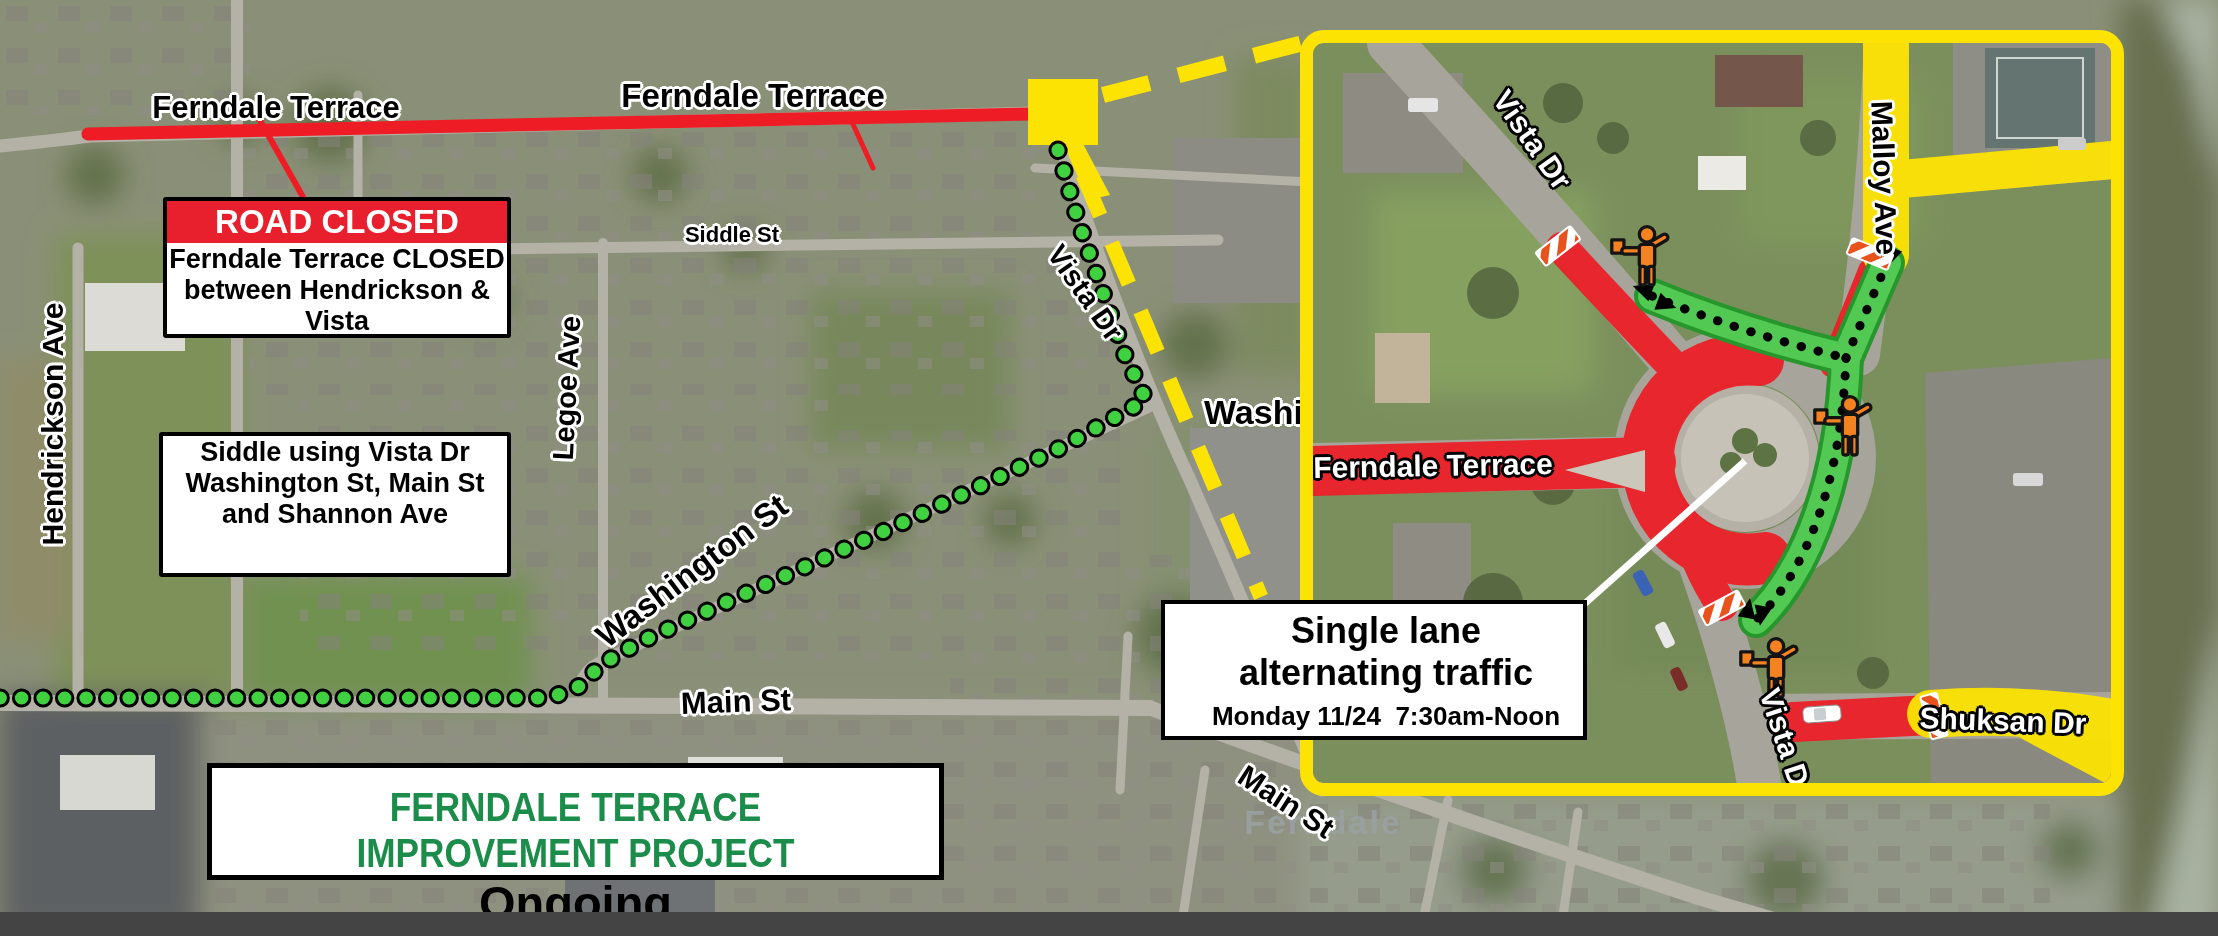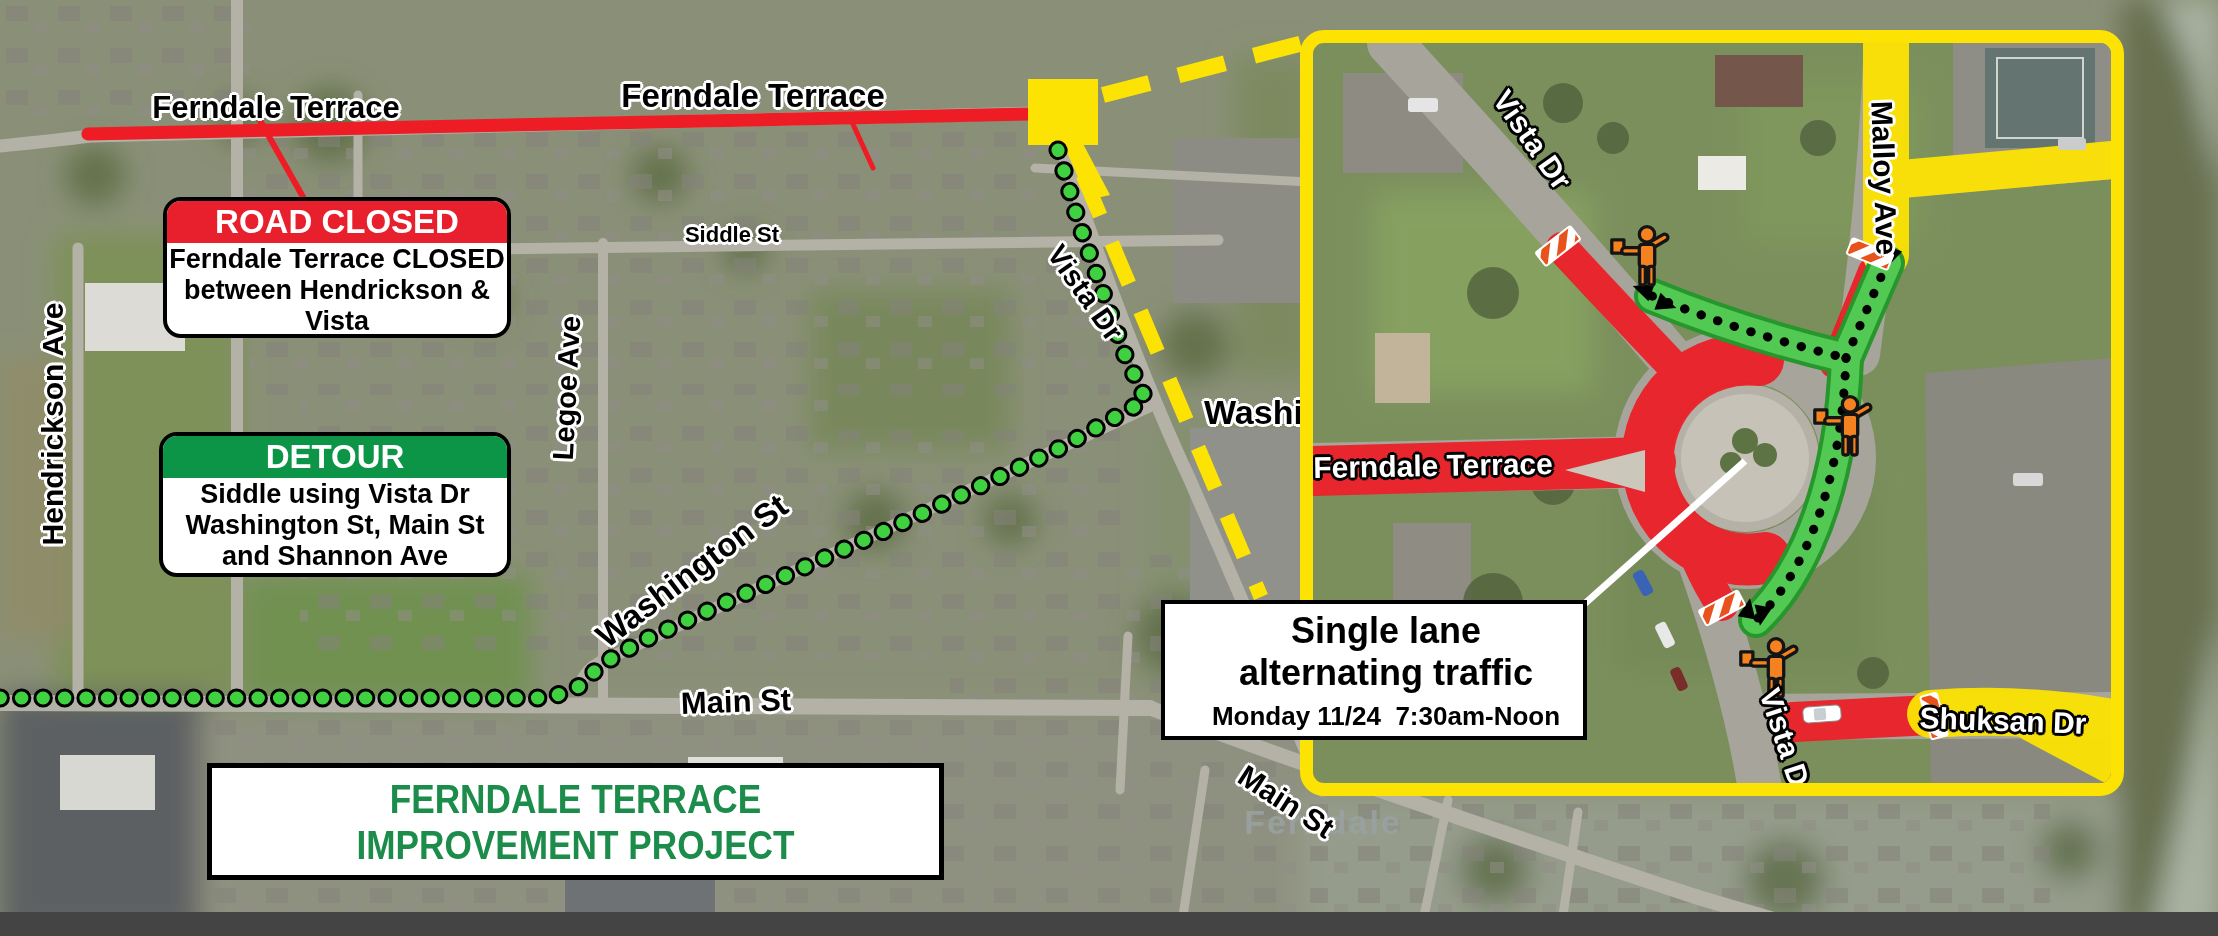--- a/index.html
+++ b/index.html
@@ -29,24 +29,24 @@
   }
   .city-label{
     position:absolute;font-weight:bold;white-space:nowrap;color:#9aa2a3;
     opacity:.85;z-index:3;letter-spacing:2px;
   }
   
   .sign{
     position:absolute;background:#fff;border:4px solid #000;text-align:center;
     font-weight:bold;box-sizing:border-box;z-index:10;color:#000;
   }
-  .sign.rounded{border-radius:18px;overflow:hidden;}
+  .sign.rounded{border-radius:3px;overflow:hidden;}
   .sign-header{color:#fff;font-size:33px;line-height:42px;}
   .sign-body{font-size:27px;line-height:31px;padding-top:1px;}
-  .project-box{padding-top:8px;border-width:5px;}
+  .project-box{padding-top:16px;border-width:5px;}
   .project-title{font-size:40px;transform:scaleX(.88);transform-origin:50% 50%;line-height:46px;}
   .project-status{font-size:47px;line-height:54px;color:#000;}
   .sl-line{white-space:pre;}
   .sl-1,.sl-2{font-size:36px;line-height:42px;}
   .sl-3{font-size:26px;line-height:44px;}
   .single-lane-box{padding-top:6px;padding-left:24px;}
   
   .inset{
     position:absolute;left:1300px;top:30px;width:824px;height:766px;
     box-sizing:border-box;border:13px solid #fce303;border-radius:24px;
@@ -316,30 +316,30 @@
   <div class="sign rounded" style="left:163px;top:197px;width:348px;height:141px;">
     <div class="sign-header" style="background:#e8202d;">ROAD CLOSED</div>
     <div class="sign-body">
       <div>Ferndale Terrace CLOSED</div>
       <div>between Hendrickson &amp; Vista</div>
 
     </div>
   </div>
 
   <div class="sign rounded" style="left:159px;top:432px;width:352px;height:145px;">
-    <div class="sign-header" style="background:#0c9447;">DETOUR</div>
     <div class="sign-body">
       <div>Siddle using Vista Dr</div>
       <div>Washington St, Main St</div>
       <div>and Shannon Ave</div>
     </div>
   </div>
 
   <div class="sign project-box" style="left:207px;top:763px;width:737px;height:117px;">
     <div class="project-title" style="color:#1b8c4a;">FERNDALE TERRACE IMPROVEMENT PROJECT</div>
+    <div class="project-status">Ongoing</div>
   </div>
 
   <div class="sign single-lane-box" style="left:1161px;top:600px;width:426px;height:140px;z-index:11;">
     <div class="sl-line sl-1">Single lane</div>
     <div class="sl-line sl-2">alternating traffic</div>
     <div class="sl-line sl-3">Monday 11/24  7:30am-Noon</div>
   </div>
 
 </div>
 

